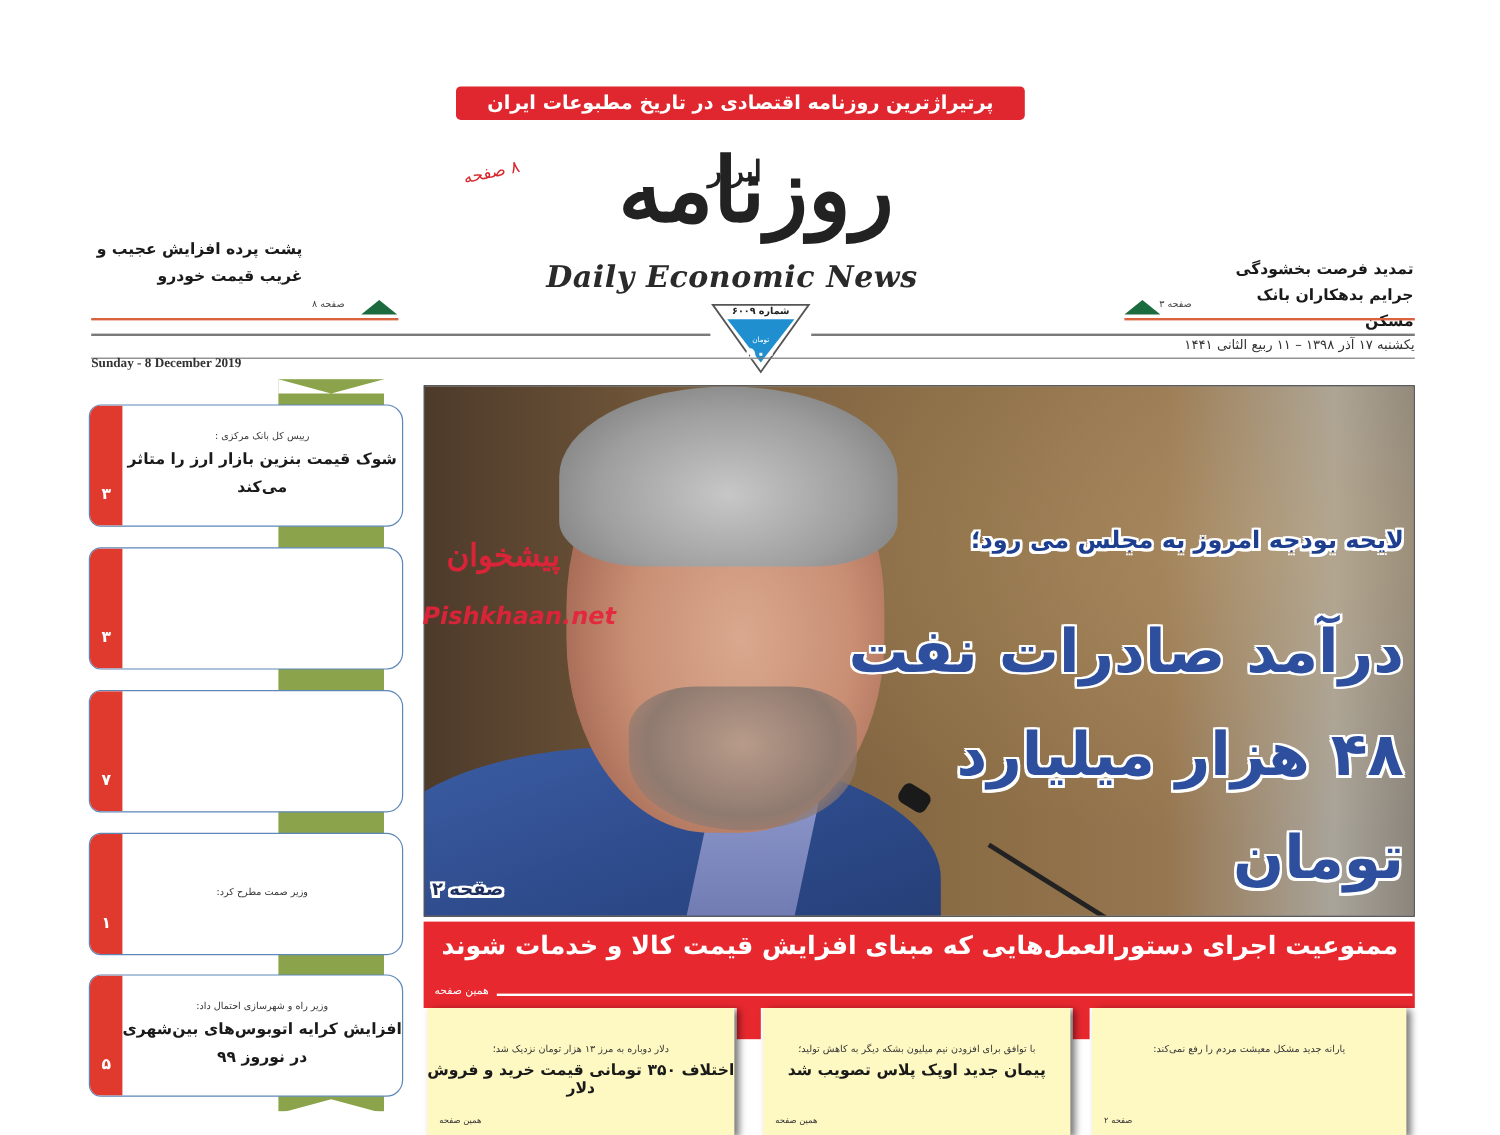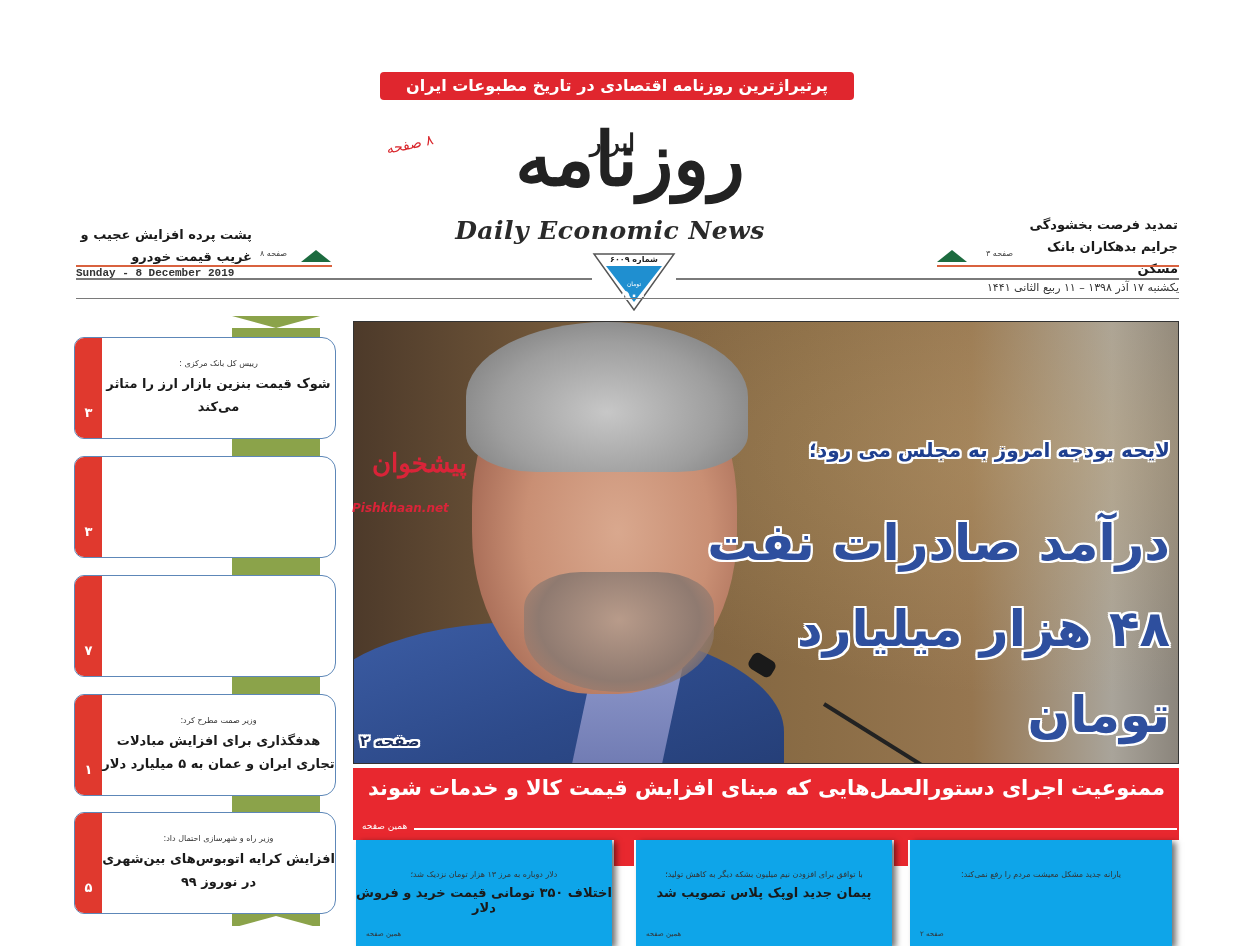--- a/index.html
+++ b/index.html
@@ -49,38 +49,38 @@
   }
   .price-unit {
     left: 614px; top: 280px; width: 40px; text-align: center;
     font-size: 6px; color: #fff;
   }
 
   
   .teaser {
     direction: rtl; text-align: right; font-weight: bold; font-size: 13px; line-height: 22px; color: #1a1a1a;
   }
-  .teaser-left { left: 76px; top: 224px; width: 176px; }
+  .teaser-left { left: 76px; top: 198px; width: 176px; }
   .teaser-right { left: 1010px; top: 214px; width: 168px; }
   .teaser-page { font-size: 8px; color: #444; direction: rtl; }
   .tp-left { left: 260px; top: 249px; }
-  .tp-right { left: 966px; top: 249px; margin-left: 20px; }
+  .tp-right { left: 966px; top: 249px; }
   .tri { width: 0; height: 0; border-left: 15px solid transparent; border-right: 15px solid transparent; border-bottom: 12px solid #1c6b3f; }
   .tri-left { left: 301px; top: 250px; }
   .tri-right { left: 937px; top: 250px; }
   .orange-line { height: 2px; background: #d9623f; }
   .ol-left { left: 76px; top: 265px; width: 256px; }
   .ol-right { left: 937px; top: 265px; width: 242px; }
 
   
   .rule { height: 2px; background: #7a7a7a; }
   .rule-top-left { left: 76px; top: 278px; width: 516px; }
   .rule-top-right { left: 676px; top: 278px; width: 503px; }
   .rule-bottom { left: 76px; top: 298px; width: 1103px; height: 1px; background: #7a7a7a; }
-  .date-en { left: 76px; top: 267px; font-size: 11px; font-weight: bold; color: #333; font-family: Liberation Mono, monospace; }
+  .date-en { left: 76px; top: 297px; font-size: 11px; font-weight: bold; color: #333; font-family: Liberation Serif, serif; }
   .date-fa { left: 940px; top: 281px; width: 239px; direction: rtl; text-align: right; font-size: 11px; color: #333; }
 
   
   .ribbon { left: 232px; top: 316px; width: 88px; height: 610px; background: #8ba34a; }
   .ribbon-notch-top { left: 232px; top: 316px; width: 0; height: 0;
     border-left: 44px solid #ffffff; border-right: 44px solid #ffffff; border-top: 12px solid transparent; }
   .ribbon-notch-bottom { left: 232px; top: 916px; width: 0; height: 0;
     border-left: 44px solid transparent; border-right: 44px solid transparent; border-bottom: 12px solid #ffffff; }
 
   .card {
@@ -141,21 +141,21 @@
   .photo .mic-head {
     position: absolute; left: 395px; top: 334px; width: 26px; height: 18px;
     background: #1a1a1a; border-radius: 6px; transform: rotate(32deg);
   }
 
   .watermark-fa {
     left: 372px; top: 448px; font-family: "DejaVu Serif", serif; font-size: 26px;
     color: #e8213a; direction: rtl; font-weight: bold; opacity: 0.9;
   }
   .watermark-en {
-    left: 352px; top: 501px; font-family: "DejaVu Sans", sans-serif; font-size: 12px;
+    left: 352px; top: 501px; font-family: "DejaVu Sans", sans-serif; font-size: 20px;
     color: #e8213a; font-weight: bold; font-style: italic; opacity: 0.9;
   }
 
   .outline-white { text-shadow: -2px -2px 0 #fff, 2px -2px 0 #fff, -2px 2px 0 #fff, 2px 2px 0 #fff, 0 2px 0 #fff, 0 -2px 0 #fff, 2px 0 0 #fff, -2px 0 0 #fff; }
   .kicker-main {
     left: 700px; top: 438px; width: 470px; direction: rtl; text-align: right;
     font-size: 20px; font-weight: bold; color: #1e3f8f;
   }
   .headline-main {
     left: 640px; top: 500px; width: 530px; direction: rtl; text-align: right;
@@ -170,21 +170,21 @@
   .red-band { left: 353px; top: 768px; width: 826px; height: 72px; background: #e8282f; }
   .red-headline {
     left: 353px; top: 776px; width: 812px; direction: rtl; text-align: right;
     color: #fff; font-weight: bold; font-size: 21px;
   }
   .same-page-line { left: 414px; top: 828px; width: 763px; height: 2px; background: #fff; }
   .same-page-label { left: 362px; top: 821px; font-size: 9px; color: #fff; direction: rtl; }
 
   
   .bbox {
-    position: absolute; top: 840px; height: 106px; background: #0ea5e9;
+    position: absolute; top: 840px; height: 106px; background: #fef9c3;
     box-shadow: 4px 2px 6px rgba(0,0,0,0.55);
     direction: rtl; text-align: center; padding-top: 30px;
   }
   .bbox .kicker { font-size: 8px; color: #333; margin-bottom: 6px; }
   .bbox .headline { font-size: 13px; font-weight: bold; color: #1a1a1a; }
   .bbox .pg { position: absolute; left: 10px; bottom: 8px; font-size: 7px; color: #333; }
   .b1 { left: 356px; width: 256px; }
   .b2 { left: 636px; width: 256px; }
   .b3 { left: 910px; width: 262px; }
   .b-sep1 { left: 614px; top: 840px; width: 20px; height: 26px; background: #e8282f; }
@@ -243,21 +243,20 @@
 <div class="card" style="top:456px;">
   <div class="num-tab">۳</div>
 </div>
 <div class="card" style="top:575px;">
   <div class="num-tab">۷</div>
 </div>
 <div class="card" style="top:694px;">
   <div class="num-tab">۱</div>
   <div class="body">
     <div class="kicker">وزیر صمت مطرح کرد:</div>
-    <div class="headline">هدفگذاری برای افزایش مبادلات تجاری ایران و عمان به ۵ میلیارد دلار</div>
   </div>
 </div>
 <div class="card" style="top:812px;">
   <div class="num-tab">۵</div>
   <div class="body">
     <div class="kicker">وزیر راه و شهرسازی احتمال داد:</div>
     <div class="headline">افزایش کرایه اتوبوس‌های بین‌شهری در نوروز ۹۹</div>
   </div>
 </div>
 

